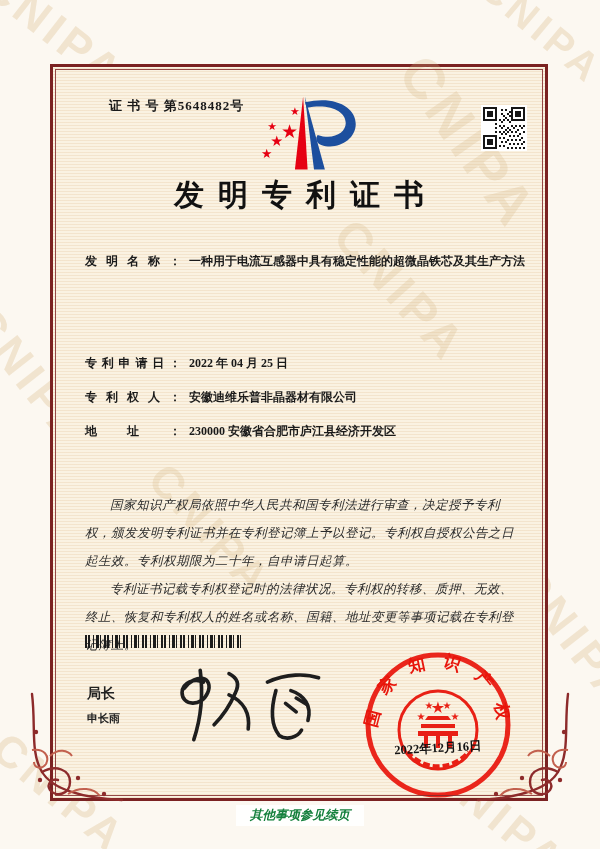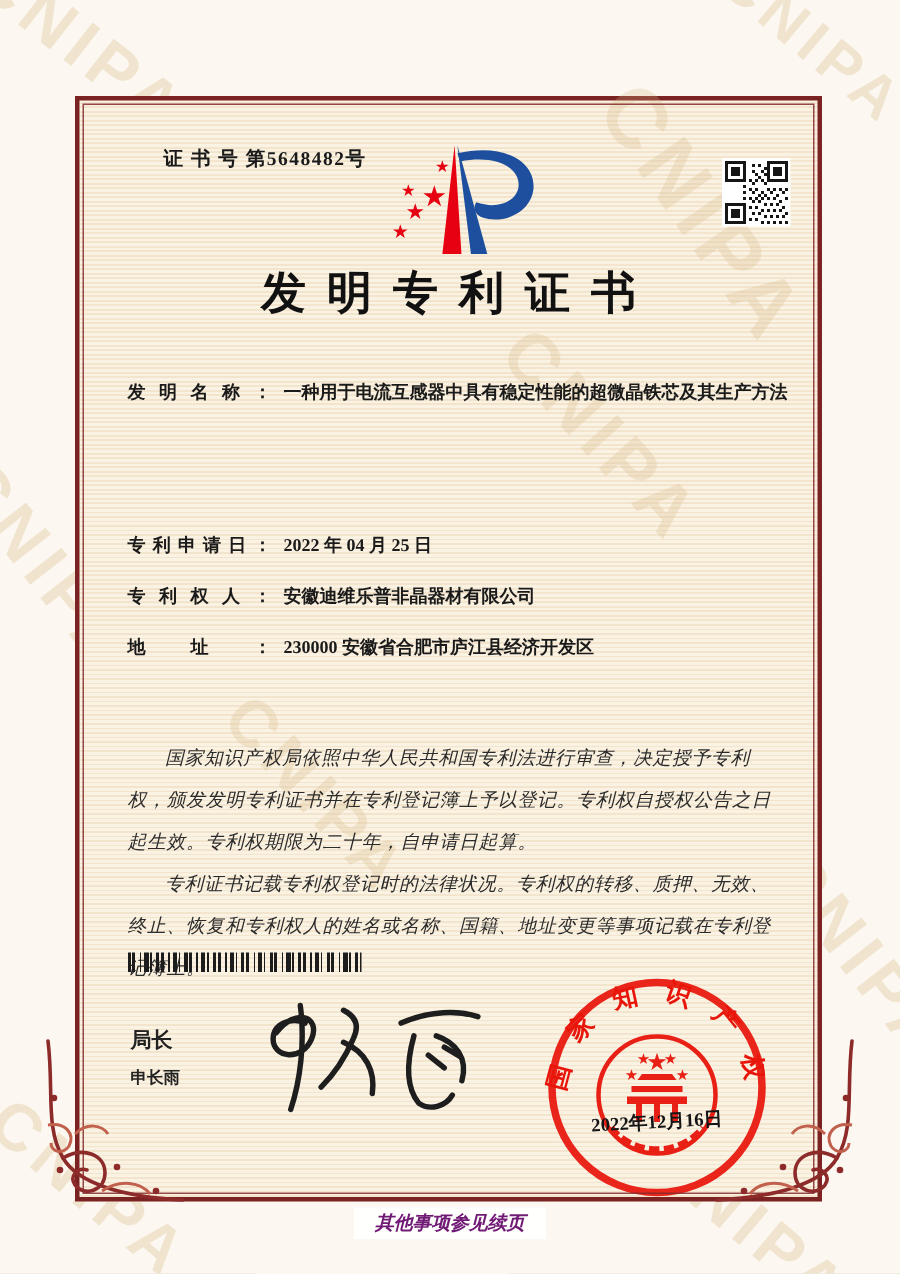--- a/index.html
+++ b/index.html
@@ -47,21 +47,21 @@
   .sig-title{position:absolute;left:34px;top:618px;font-size:14px;font-weight:bold;
              font-family:"Liberation Sans","DejaVu Sans",sans-serif;color:#222;}
   .sig-name{position:absolute;left:34px;top:644px;font-size:11px;font-weight:bold;
             font-family:"Liberation Sans","DejaVu Sans",sans-serif;color:#222;}
   .sig-svg{position:absolute;left:112px;top:594px;width:160px;height:88px;}
   .seal{position:absolute;left:310px;top:583px;width:150px;height:150px;}
   .page-footer{position:absolute;left:0;top:706px;width:100%;text-align:center;
                font-size:12px;font-weight:600;letter-spacing:1px;color:#222;}
   .note{position:absolute;left:50%;top:805px;transform:translateX(-50%);
         background:rgba(255,255,255,0.92);padding:2px 14px;font-size:12.5px;font-style:italic;
-        font-weight:600;color:#701a75;white-space:nowrap;}
+        font-weight:600;color:#15803d;white-space:nowrap;}
   .flourish{position:absolute;width:100px;height:112px;top:692px;}
   .fl-left{left:26px;}
   .fl-right{left:474px;transform:scaleX(-1);}
 </style>
 </head>
 <body>
 
 <div class="page">
 
   <div class="wm wm-e">CNIPA</div>

